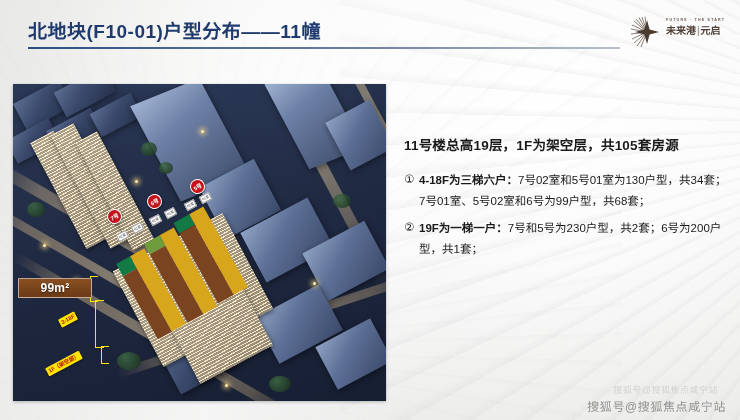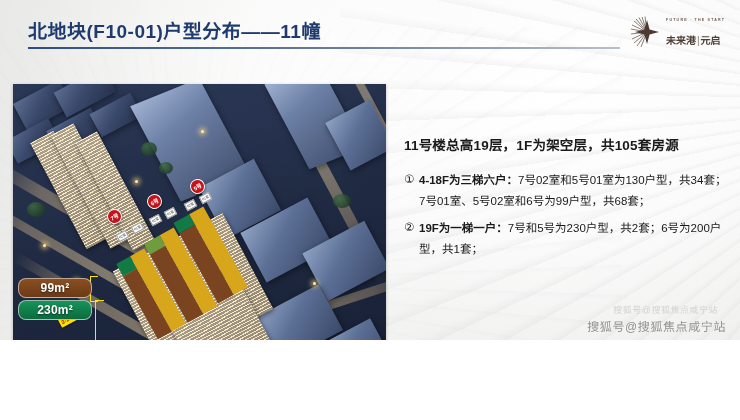--- a/index.html
+++ b/index.html
@@ -7,21 +7,21 @@
   html, body {
     width: 740px;
     height: 420px;
     overflow: hidden;
     font-family: "Liberation Sans", "DejaVu Sans", sans-serif;
   }
 
   #slide {
     position: relative;
     width: 740px;
-    height: 340px;
+    height: 420px;
     background: #f2f2f1;
     overflow: hidden;
   }
 
   
   .bg-layer {
     position: absolute;
     inset: 0;
     background:
       radial-gradient(ellipse 520px 360px at 74% 26%, #ffffff 0%, #fbfbfb 42%, #f0f0ef 78%, #e9e9e8 100%),
@@ -89,21 +89,21 @@
   
   .logo { position: absolute; right: 14px; top: 14px; width: 96px; height: 36px; }
   .logo-burst { position: absolute; left: 0; top: 2px; width: 34px; height: 32px; }
   .logo-text { position: absolute; left: 36px; top: 3px; width: 60px; }
   .logo-en {
     font-size: 3.6px; letter-spacing: 1.2px; color: #6a5b53;
     font-weight: 700; white-space: nowrap; line-height: 6px;
   }
   .logo-cn {
     font-size: 10px; font-weight: 700; color: #4e3f36;
-    white-space: nowrap; line-height: 14px; margin-top: 11px;
+    white-space: nowrap; line-height: 14px; margin-top: 1px;
   }
   .logo-cn .sep { color:#8d8076; font-weight:400; padding:0 1px; }
 
   
   .photo {
     position: absolute;
     left: 13px;
     top: 84px;
     width: 373px;
     height: 317px;
@@ -208,21 +208,21 @@
     border-top:1.4px solid #ffe400;
     border-bottom:1.4px solid #ffe400;
   }
 
   
   .legend { position:absolute; left:18px; top:278px; width:74px; }
   .legend-row {
     height:20px;
     margin-bottom:2px;
     border:1px solid rgba(255,255,255,.55);
-    border-radius:8px;
+    border-radius:1px;
     display:flex; align-items:center; justify-content:center;
     color:#ffffff;
     font-size:12px;
     font-weight:700;
     text-shadow:0 1px 2px rgba(0,0,0,.6);
     letter-spacing:.2px;
   }
   .lg99  { background:linear-gradient(180deg,#8a4f22,#6b3a16); }
   .lg130 { background:linear-gradient(180deg,#dcae1c,#b98c0c); }
   .lg200 { background:linear-gradient(180deg,#7bab45,#5d8c31); }
@@ -393,21 +393,20 @@
 
     <div class="ybrace" style="left:82px; top:216px; width:9px; height:48px;"></div>
     <div class="ytag" style="left:46px; top:231px; transform:rotate(-28deg);">2-18F</div>
 
     <div class="ybrace" style="left:88px; top:262px; width:8px; height:18px;"></div>
     <div class="ytag" style="left:32px; top:275px; transform:rotate(-28deg);">1F（架空层）</div>
   </div>
 
   <div class="legend">
     <div class="legend-row lg99">99m²</div>
-    <div class="legend-row lg230">230m²</div>
   </div>
 
   <div class="panel">
     <div class="panel-head">11号楼总高19层，1F为架空层，共105套房源</div>
 
     <div class="item">
       <div class="item-num">①</div>
       <div class="item-body"><b>4-18F为三梯六户：</b><span>7号02室和5号01室为130户型，共34套；7号01室、5号02室和6号为99户型，共68套；</span></div>
     </div>
 

